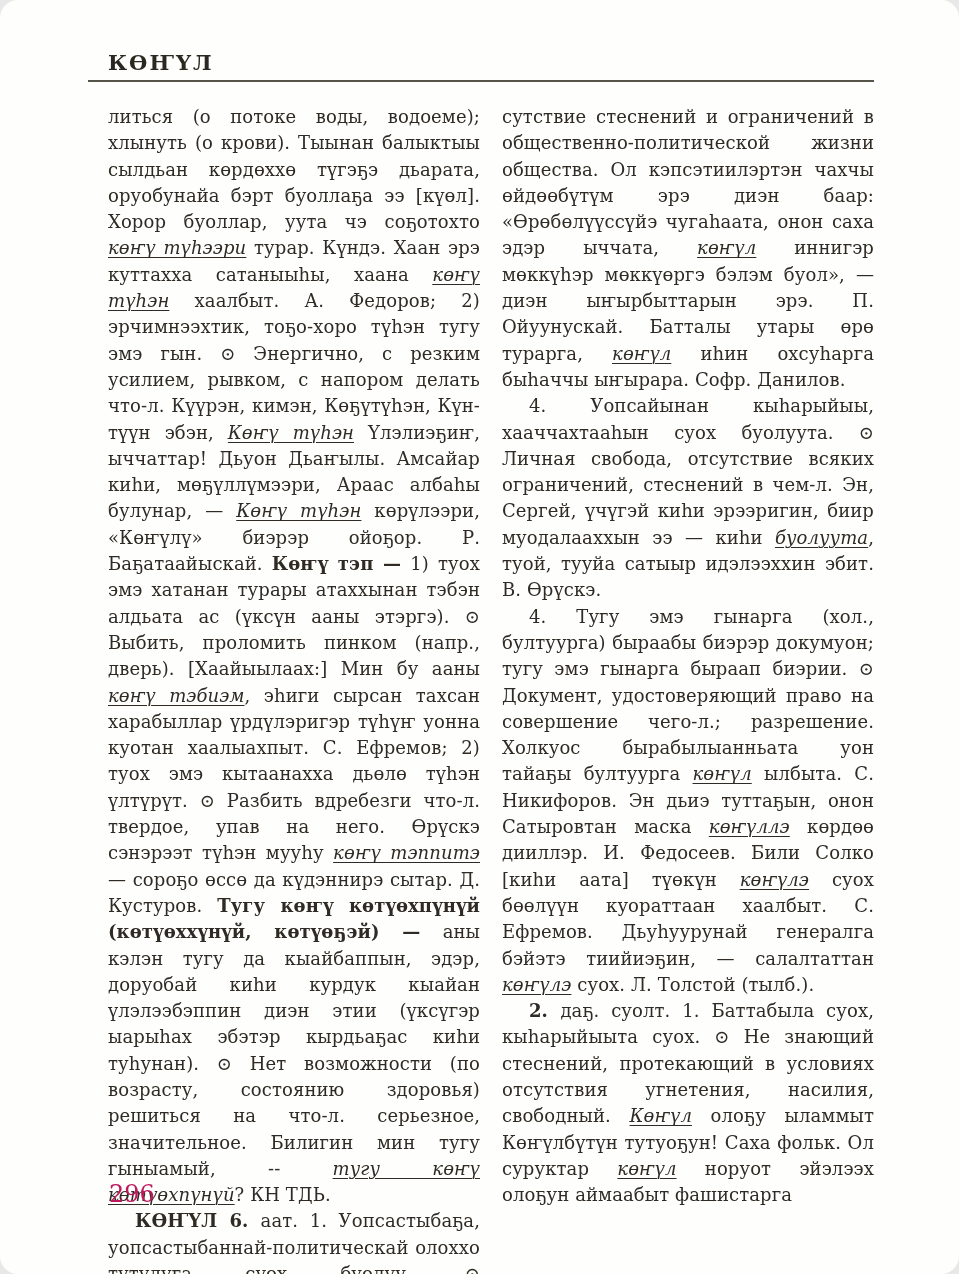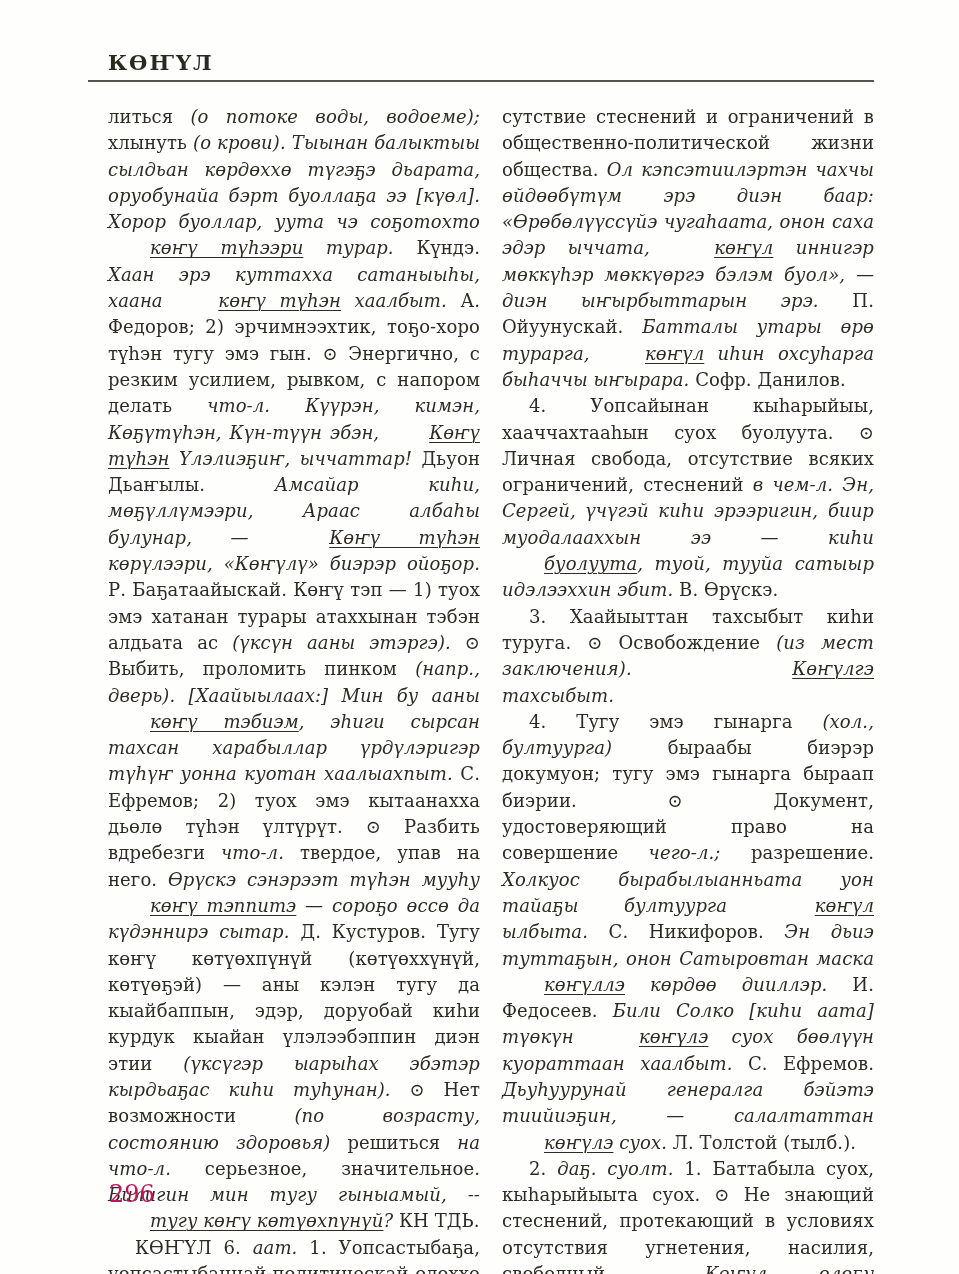--- a/index.html
+++ b/index.html
@@ -1,62 +1,62 @@
 <!DOCTYPE html>
 <html><head>
 <meta charset="utf-8">
 <style>
   html,body { margin:0; padding:0; background:#e8e8e8; }
   .page {
     position:relative; width:959px; height:1274px; margin:0 auto;
     background:#fefefdfa; background-color:#fefefd; overflow:hidden;
     color:#2f2b24;
     font-family:"DejaVu Serif","Liberation Serif",serif;
+    border-radius:18px;
   }
   .running-head {
     position:absolute; left:108px; top:50px;
     font-size:21px; font-weight:bold; letter-spacing:2px; color:#2b2820;
   }
   .head-rule {
     position:absolute; left:88px; top:80px; width:786px; height:2px;
     background:#56544b;
   }
   .columns {
     position:absolute; left:108px; top:104px; width:766px;
     display:flex; gap:22px;
   }
   .col {
     width:372px; font-size:18px; line-height:26.3px;
     text-align:justify; letter-spacing:0.1px;
   }
   .col p { margin:0; }
   .col p.indent { text-indent:27px; }
-  .i  { font-style:italic; }
-  .b  { font-weight:normal; }
+  .i  { }
+  .b  { font-weight:bold; }
   .iu { font-style:italic; text-decoration:underline;
-        text-decoration-thickness:1px; text-underline-offset:3px;margin-left:42px; }
+        text-decoration-thickness:1px; text-underline-offset:3px; }
   .page-number {
     position:absolute; left:109px; top:1180px; font-size:24px; color:#be185d;text-align:center;
   }
 </style>
 </head>
 <body>
 
 <div class="page">
   <div class="running-head">КӨҤҮЛ</div>
   <div class="head-rule"></div>
 
   <div class="columns">
     <div class="col">
         <p><span>литься </span><span class="i">(о потоке воды, водоеме);</span><span> хлынуть </span><span class="i">(о крови).</span><span class="i"> Тыынан балыктыы сылдьан көрдөххө түгэҕэ дьарата, оруобунайа бэрт буоллаҕа ээ [күөл]. Хорор буоллар, уута чэ соҕотохто </span><span class="iu">көҥү түһээри</span><span class="i"> турар.</span><span> Күндэ. </span><span class="i">Хаан эрэ куттахха сатаныыһы, хаана </span><span class="iu">көҥү түһэн</span><span class="i"> хаалбыт.</span><span> А. Федоров; 2) эрчимнээхтик, тоҕо-хоро түһэн тугу эмэ гын. ⊙ Энергично, с резким усилием, рывком, с напором делать </span><span class="i">что-л. Күүрэн, кимэн, Көҕүтүһэн, Күн-түүн эбэн, </span><span class="iu">Көҥү түһэн</span><span class="i"> Үлэлиэҕиҥ, ыччаттар!</span><span> Дьуон Дьаҥылы. </span><span class="i">Амсайар киһи, мөҕүллүмээри, Араас албаһы булунар, — </span><span class="iu">Көҥү түһэн</span><span class="i"> көрүлээри, «Көҥүлү» биэрэр ойоҕор.</span><span> Р. Баҕатаайыскай. </span><span class="b">Көҥү тэп —</span><span> 1) туох эмэ хатанан турары атаххынан тэбэн алдьата ас </span><span class="i">(үксүн ааны этэргэ).</span><span> ⊙ Выбить, проломить пинком </span><span class="i">(напр., дверь). [Хаайыылаах:] Мин бу ааны </span><span class="iu">көҥү тэбиэм</span><span class="i">, эһиги сырсан тахсан харабыллар үрдүлэригэр түһүҥ уонна куотан хаалыахпыт.</span><span> С. Ефремов; 2) туох эмэ кытаанахха дьөлө түһэн үлтүрүт. ⊙ Разбить вдребезги </span><span class="i">что-л.</span><span> твердое, упав на него. </span><span class="i">Өрүскэ сэнэрээт түһэн мууһу </span><span class="iu">көҥү тэппитэ</span><span class="i"> — сороҕо өссө да күдэннирэ сытар.</span><span> Д. Кустуров. </span><span class="b">Тугу көҥү көтүөхпүнүй (көтүөххүнүй, көтүөҕэй) —</span><span> аны кэлэн тугу да кыайбаппын, эдэр, доруобай киһи курдук кыайан үлэлээбэппин диэн этии </span><span class="i">(үксүгэр ыарыһах эбэтэр кырдьаҕас киһи туһунан).</span><span> ⊙ Нет возможности </span><span class="i">(по возрасту, состоянию здоровья)</span><span> решиться </span><span class="i">на что-л.</span><span> серьезное, значительное. </span><span class="i">Билигин мин тугу гыныамый, -- </span><span class="iu">тугу көҥү көтүөхпүнүй</span><span class="i">?</span><span> КН ТДЬ.</span></p>
         <p class="indent"><span class="b">КӨҤҮЛ 6. </span><span class="i">аат.</span><span> 1. Уопсастыбаҕа, уопсастыбаннай-политическай олоххо тутулуга суох буолуу. ⊙ Независимость, от-</span></p>
       </div>
     <div class="col">
         <p><span>сутствие стеснений и ограничений в общественно-политической жизни общества. </span><span class="i">Ол кэпсэтиилэртэн чахчы өйдөөбүтүм эрэ диэн баар: «Өрөбөлүүссүйэ чугаһаата, онон саха эдэр ыччата, </span><span class="iu">көҥүл</span><span class="i"> иннигэр мөккүһэр мөккүөргэ бэлэм буол», — диэн ыҥырбыттарын эрэ.</span><span> П. Ойуунускай. </span><span class="i">Батталы утары өрө турарга, </span><span class="iu">көҥүл</span><span class="i"> иһин охсуһарга быһаччы ыҥырара.</span><span> Софр. Данилов.</span></p>
         <p class="indent"><span>4. Уопсайынан кыһарыйыы, хааччахтааһын суох буолуута. ⊙ Личная свобода, отсутствие всяких ограничений, стеснений </span><span class="i">в чем-л. Эн, Сергей, үчүгэй киһи эрээригин, биир муодалааххын ээ — киһи </span><span class="iu">буолуута</span><span class="i">, туой, тууйа сатыыр идэлээххин эбит.</span><span> В. Өрүскэ.</span></p>
-        <p class="indent"><span>3. Хаайыыттан тахсыбыт киһи туруга. ⊙ Освобождение </span><span class="i">(из мест заключения).</span><span> </span><span class="iu">Көҥүлгэ</span><span class="i"> тахсыбыт.</span></p>
         <p class="indent"><span>4. Тугу эмэ гынарга </span><span class="i">(хол., бултуурга)</span><span> быраабы биэрэр докумуон; тугу эмэ гынарга быраап биэрии. ⊙ Документ, удостоверяющий право на совершение </span><span class="i">чего-л.;</span><span> разрешение. </span><span class="i">Холкуос бырабылыанньата уон тайаҕы бултуурга </span><span class="iu">көҥүл</span><span class="i"> ылбыта.</span><span> С. Никифоров. </span><span class="i">Эн дьиэ туттаҕын, онон Сатыровтан маска </span><span class="iu">көҥүллэ</span><span class="i"> көрдөө дииллэр.</span><span> И. Федосеев. </span><span class="i">Били Солко [киһи аата] түөкүн </span><span class="iu">көҥүлэ</span><span class="i"> суох бөөлүүн куораттаан хаалбыт.</span><span> С. Ефремов. </span><span class="i">Дьуһуурунай генералга бэйэтэ тиийиэҕин, — салалтаттан </span><span class="iu">көҥүлэ</span><span class="i"> суох.</span><span> Л. Толстой (тылб.).</span></p>
         <p class="indent"><span class="b">2. </span><span class="i">даҕ. суолт.</span><span> 1. Баттабыла суох, кыһарыйыыта суох. ⊙ Не знающий стеснений, протекающий в условиях отсутствия угнетения, насилия, свободный. </span><span class="iu">Көҥүл</span><span class="i"> олоҕу ыламмыт Көҥүлбүтүн тутуоҕун!</span><span> Саха фольк. </span><span class="i">Ол суруктар </span><span class="iu">көҥүл</span><span class="i"> норуот эйэлээх олоҕун аймаабыт фашистарга</span></p>
       </div>
   </div>
 
   <div class="page-number">296</div>
 </div>
 
 </body></html>

